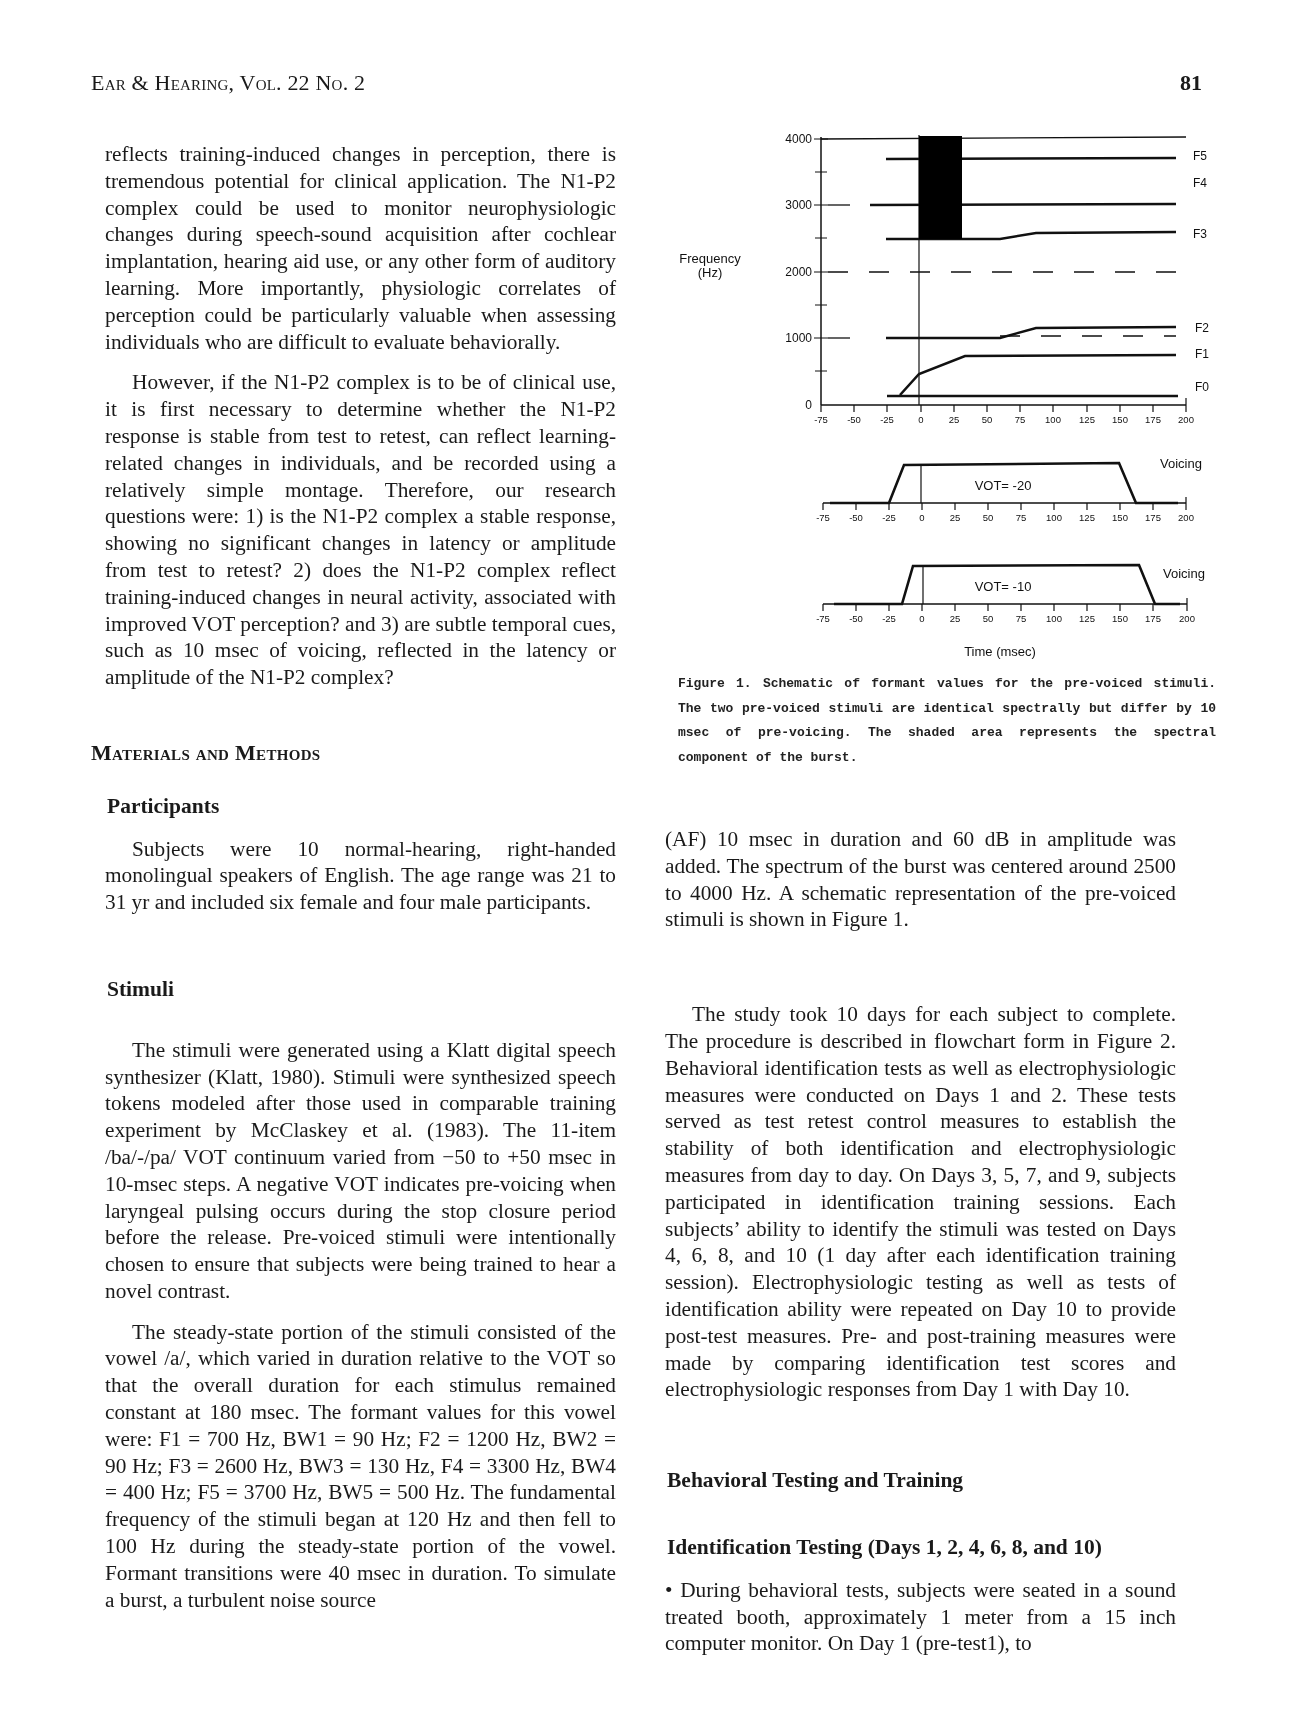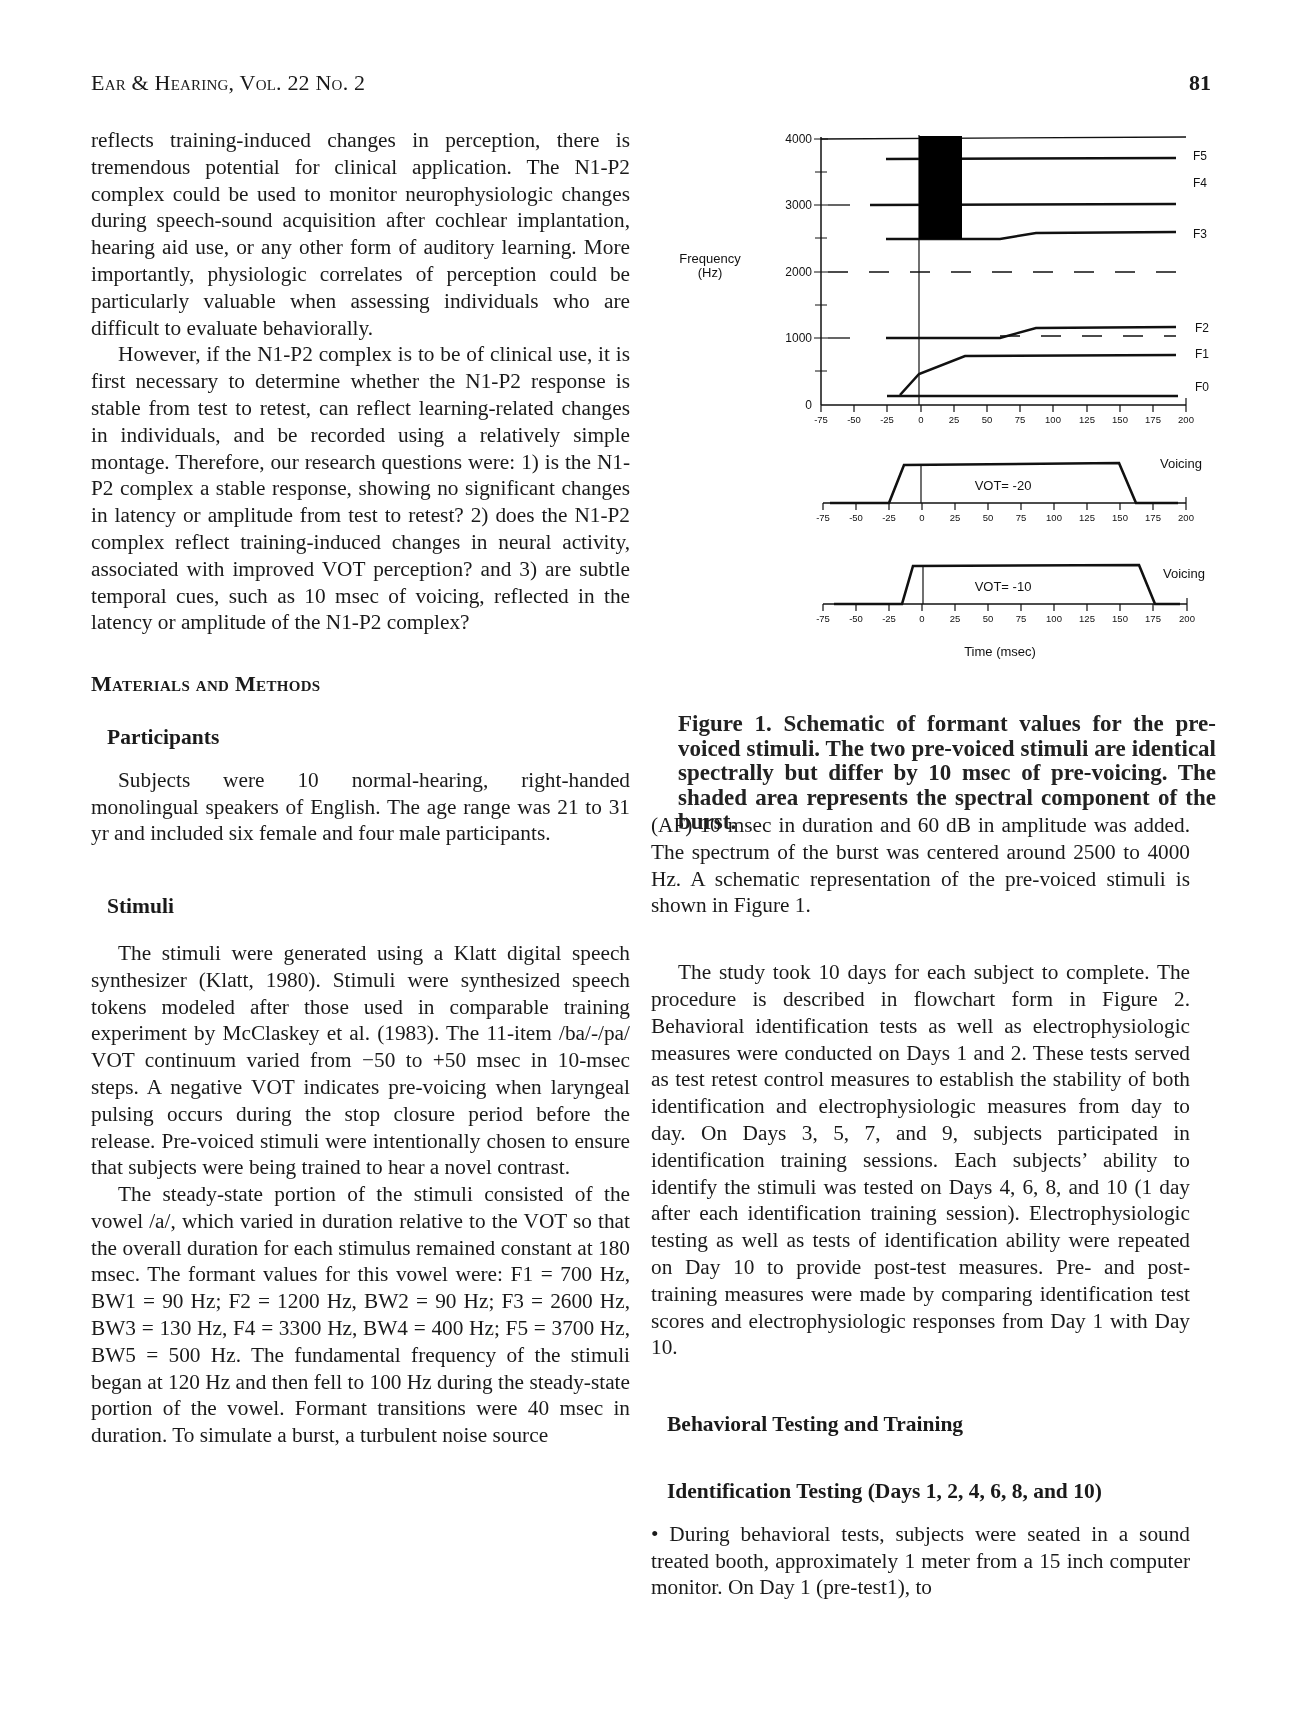--- a/index.html
+++ b/index.html
@@ -1,30 +1,30 @@
 <!DOCTYPE html>
 <html><head>
 <meta charset="utf-8">
 <style>
   html, body { margin:0; padding:0; background:#fff; }
   body { width:1300px; height:1736px; position:relative; overflow:hidden; color:#1a1a1a;
          font-family:"Liberation Serif","DejaVu Serif",serif; }
   .abs { position:absolute; }
   .running-head { left:91px; top:70px; font-size:22px; letter-spacing:0.2px; }
   .sc { font-variant: small-caps; text-align: center; }
-  .page-num { left:1180px; top:70px; font-size:22px; font-weight:bold; width:40px; text-align:center; }
+  .page-num { left:1180px; top:70px; font-size:22px; font-weight:bold; width:40px; text-align:left; }
   .col { position:absolute; width:539px; font-size:21.3px; line-height:26.8px; text-align:justify; }
-  .col p { margin:0;font-family:Liberation Serif, serif; }
+  .col p { margin:14px;font-family:Liberation Serif, serif; }
   .col p.ind { text-indent:27px; }
   .left { left:91px; top:127px; }
   .right { left:651px; }
   .sec-title { font-size:22px; font-weight:bold; font-variant:small-caps; letter-spacing:0.3px; margin:0; }
   .sub { font-size:21.5px; font-weight:bold; margin:16px; }
-  .caption { position:absolute; left:678px; top:672px; width:538px; font-family:Liberation Serif, serif;
-             font-size:23px; font-weight:bold; line-height:24.5px; text-align:justify; color:#222;margin-top:40px; }
+  .caption { position:absolute; left:678px; top:672px; width:538px; font-family:Liberation Mono, monospace;
+             font-size:13px; font-weight:bold; line-height:24.5px; text-align:justify; color:#222; }
   svg text { font-family:"Liberation Sans","DejaVu Sans",sans-serif; fill:#111; }
 </style>
 </head>
 <body>
 
 <div class="abs running-head sc">Ear &amp; Hearing, Vol. 22 No. 2</div>
 <div class="abs page-num">81</div>
 
 <div class="col left">
   <p>reflects training-induced changes in perception, there is tremendous potential for clinical application. The N1-P2 complex could be used to monitor neurophysiologic changes during speech-sound acquisition after cochlear implantation, hearing aid use, or any other form of auditory learning. More importantly, physiologic correlates of perception could be particularly valuable when assessing individuals who are difficult to evaluate behaviorally.</p>

